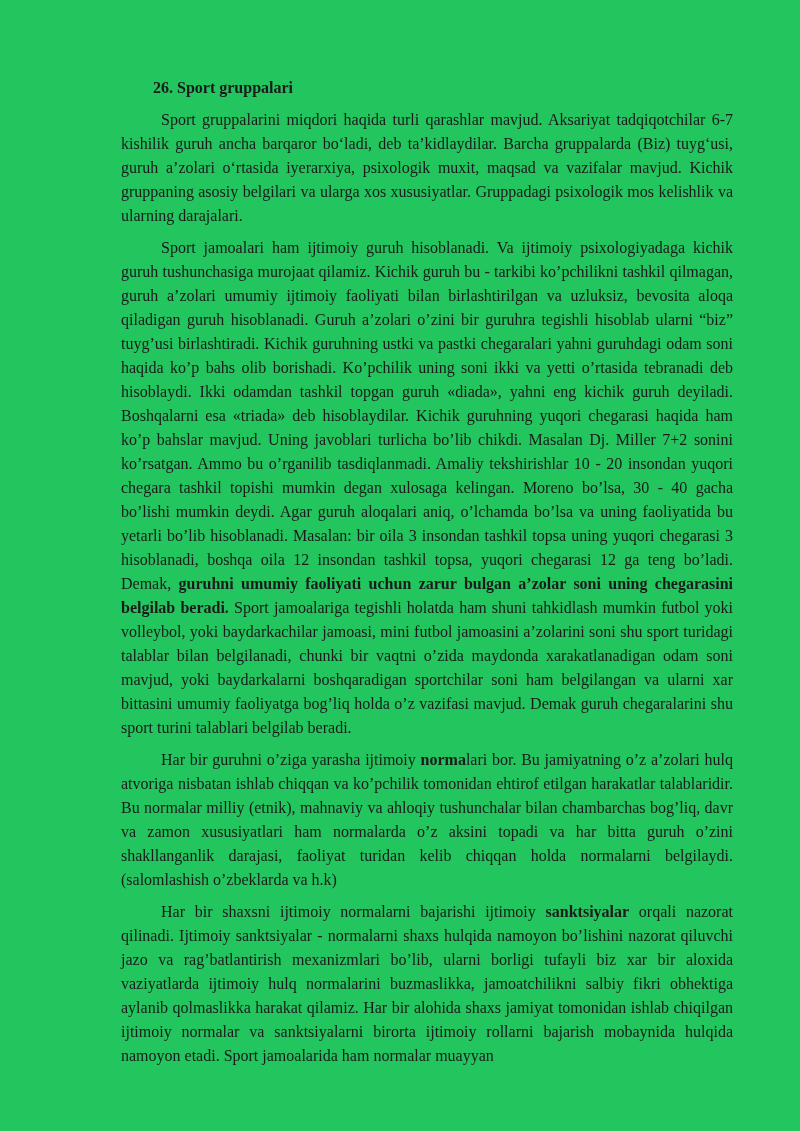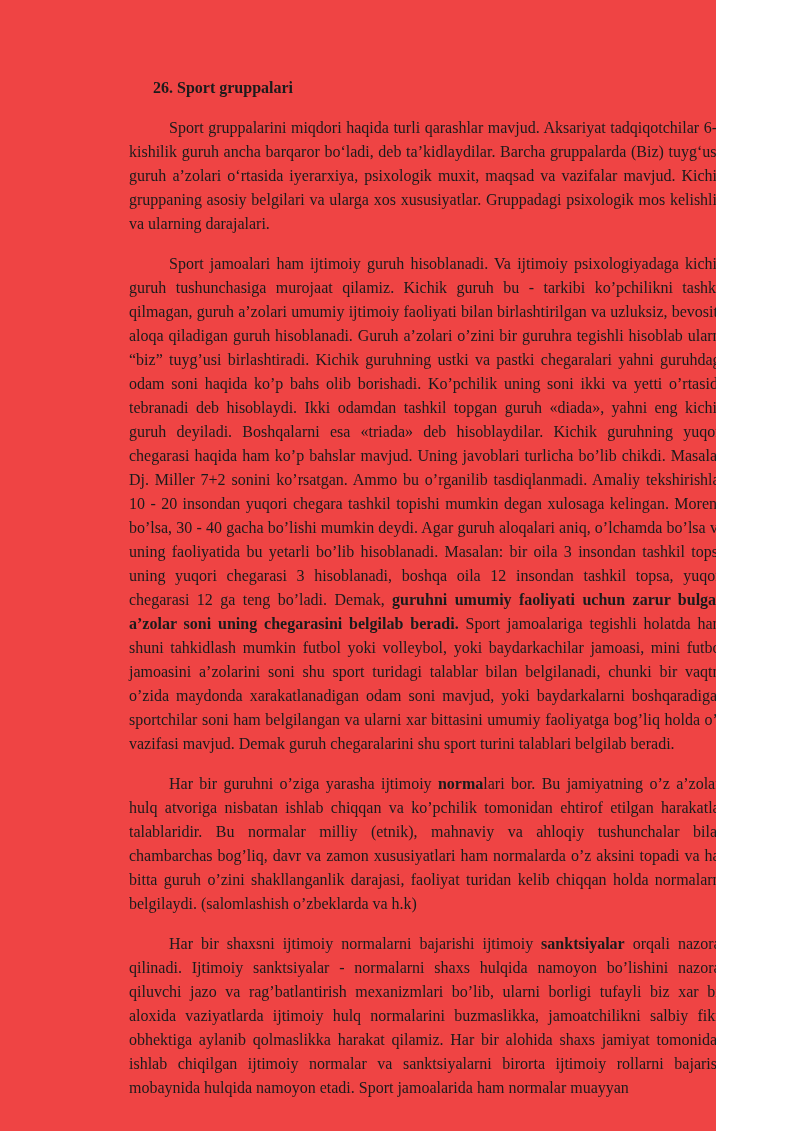--- a/index.html
+++ b/index.html
@@ -2,25 +2,24 @@
 <html><head>
 <meta charset="utf-8">
 <style>
   html, body {
     margin: 0;
     padding: 0;
     background: #ffffff;
   }
   .page {
     position: relative;
-    width: 688px;
+    width: 800px;
     height: 1131px;
-    background: #ef4444;
+    background: #22c55e;
     overflow: hidden;
-    padding-left: 28px;
   }
   .content {
     position: absolute;
     left: 113px;
     top: 76px;
     width: 628px;
     color: #1b1b1b;
     font-family: "Liberation Serif", "DejaVu Serif", serif;
     font-size: 16px;
     line-height: 24px;
@@ -29,21 +28,21 @@
   }
   .doc-title {
     margin: 0;
     font-size: 16px;
     line-height: 24px;
     font-weight: bold;
     text-indent: 40px;
     text-align: left;
   }
   .content p {
-    margin: 16px;
+    margin: 8px;
     text-indent: 40px;
   }
   .b { font-weight: bold; }
 </style>
 </head>
 <body>
 
 <div class="page">
   <div class="content">
 

